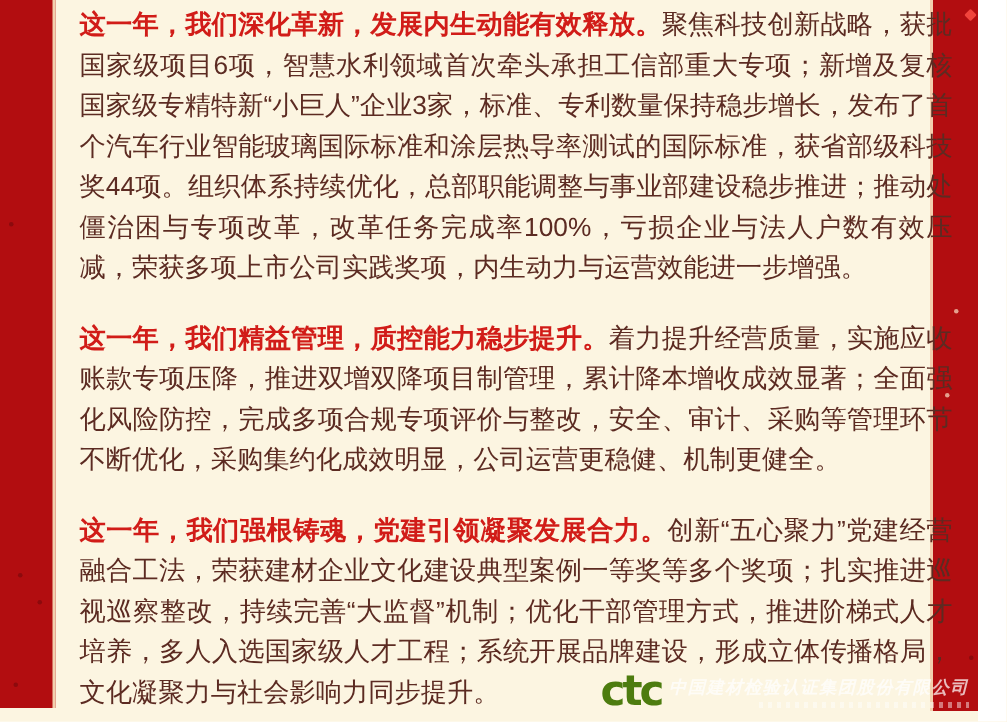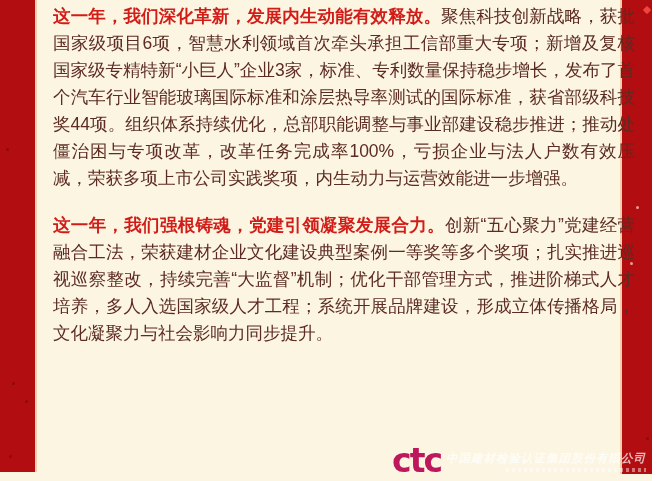--- a/index.html
+++ b/index.html
@@ -26,22 +26,22 @@
   .content p:last-child{margin-bottom:0;}
   .lead{font-weight:bold;color:#d11c18;}
   
   .watermark{
     position:absolute;right:6px;bottom:6px;
     display:flex;align-items:center;
     white-space:nowrap;
     pointer-events:none;
   }
   .ctc-logo{
-    font-size:33px;font-weight:900;letter-spacing:-2px;
-    color:#be185d;
+    font-size:28px;font-weight:900;letter-spacing:-2px;
+    color:#4d7c0f;
     line-height:28px;
     margin-right:5px;
     font-family:"DejaVu Sans","Liberation Sans",sans-serif;
   }
   .wm-text{
     display:flex;flex-direction:column;
   }
   .wm-company{
     font-size:11.5px;font-weight:bold;
     color:rgba(255,255,255,0.72);
@@ -83,20 +83,23 @@
   <div class="dot d7"></div>
   <div class="dot d8"></div>
   <div class="dot d9"></div>
   <div class="dot d10"></div>
 
   <div class="content">
     <p>
       <strong class="lead">这一年，我们深化革新，发展内生动能有效释放。</strong><span>聚焦科技创新战略，获批国家级项目6项，智慧水利领域首次牵头承担工信部重大专项；新增及复核国家级专精特新“小巨人”企业3家，标准、专利数量保持稳步增长，发布了首个汽车行业智能玻璃国际标准和涂层热导率测试的国际标准，获省部级科技奖44项。组织体系持续优化，总部职能调整与事业部建设稳步推进；推动处僵治困与专项改革，改革任务完成率100%，亏损企业与法人户数有效压减，荣获多项上市公司实践奖项，内生动力与运营效能进一步增强。</span>
     </p>
     <p>
+      <strong class="lead">这一年，我们精益管理，质控能力稳步提升。</strong><span>着力提升经营质量，实施应收账款专项压降，推进双增双降项目制管理，累计降本增收成效显著；全面强化风险防控，完成多项合规专项评价与整改，安全、审计、采购等管理环节不断优化，采购集约化成效明显，公司运营更稳健、机制更健全。</span>
+    </p>
+    <p>
       <strong class="lead">这一年，我们强根铸魂，党建引领凝聚发展合力。</strong><span>创新“五心聚力”党建经营融合工法，荣获建材企业文化建设典型案例一等奖等多个奖项；扎实推进巡视巡察整改，持续完善“大监督”机制；优化干部管理方式，推进阶梯式人才培养，多人入选国家级人才工程；系统开展品牌建设，形成立体传播格局，文化凝聚力与社会影响力同步提升。</span>
     </p>
   </div>
 
   <div class="watermark">
     <span class="ctc-logo">ctc</span>
     <span class="wm-text">
       <span class="wm-company">中国建材检验认证集团股份有限公司</span>
       <span class="wm-subline"></span>
     </span>

